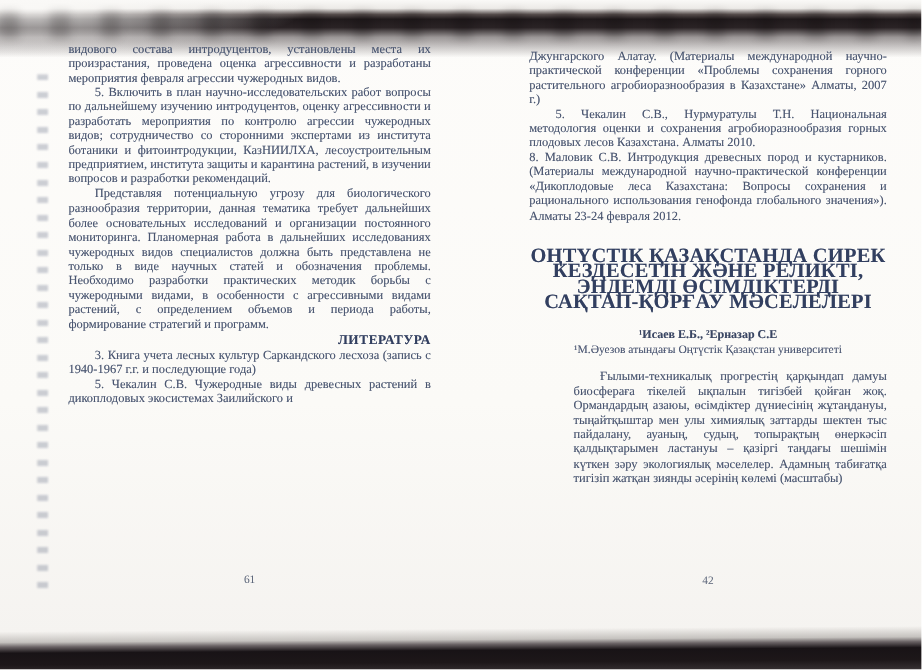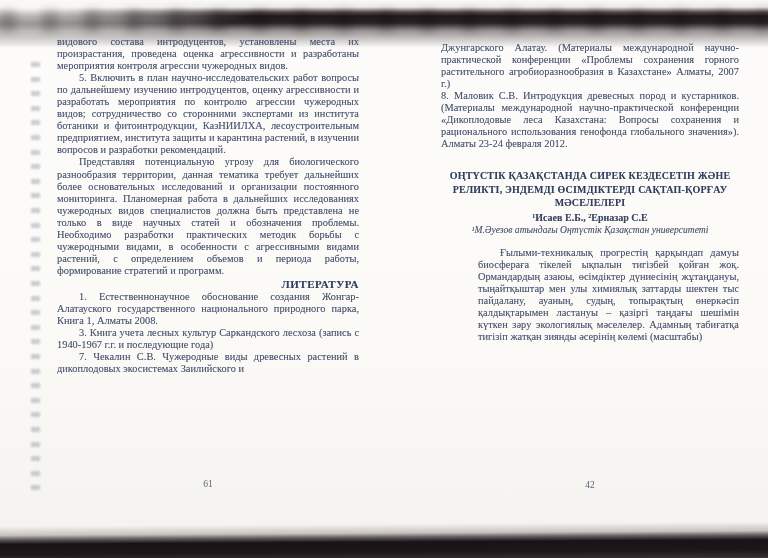--- a/index.html
+++ b/index.html
@@ -61,35 +61,34 @@
     text-align: right;
     font-weight: bold;
     font-size: 11px;
     letter-spacing: 0.5px;
     color: #323f60;
   }
   .art-title {
     margin: 19px 0 0 0;
     text-align: center;
     font-weight: bold;
-    font-size: 10px;
+    font-size: 17px;
     line-height: 13.2px;
     letter-spacing: 0.2px;
     color: #323f60;
   }
   .art-authors {
-    margin-top: 3px;
+    margin-top: 16px;
     text-align: center;
     font-weight: bold;
     font-size: 10px;
     color: #3a4663;
   }
   .art-affil {
     text-align: center;
-    font-style: italic;
     font-size: 9.6px;
     line-height: 11.8px;
     color: #4d5874;
   }
   .art-body { margin-top: 11px; margin-left: 37px; }
   .page-number {
     position: absolute;
     text-align: center;
     font-size: 9.5px;
     color: #5a6478;
@@ -100,31 +99,31 @@
 </head>
 <body>
 
 <div class="scan">
 
   <div class="top-edge"></div>
   <div class="top-blobs"></div>
   <div class="left-bleed"></div>
 
   <div class="page-col left-col">
-    <p class="para no-indent">видового состава интродуцентов, установлены места их произрастания, проведена оценка агрессивности и разработаны мероприятия контроля агрессии чужеродных видов.</p>
+    <p class="para no-indent">видового состава интродуцентов, установлены места их произрастания, проведена оценка агрессивности и разработаны мероприятия февраля агрессии чужеродных видов.</p>
     <p class="para">5. Включить в план научно-исследовательских работ вопросы по дальнейшему изучению интродуцентов, оценку агрессивности и разработать мероприятия по контролю агрессии чужеродных видов; сотрудничество со сторонними экспертами из института ботаники и фитоинтродукции, КазНИИЛХА, лесоустроительным предприятием, института защиты и карантина растений, в изучении вопросов и разработки рекомендаций.</p>
     <p class="para">Представляя потенциальную угрозу для биологического разнообразия территории, данная тематика требует дальнейших более основательных исследований и организации постоянного мониторинга. Планомерная работа в дальнейших исследованиях чужеродных видов специалистов должна быть представлена не только в виде научных статей и обозначения проблемы. Необходимо разработки практических методик борьбы с чужеродными видами, в особенности с агрессивными видами растений, с определением объемов и периода работы, формирование стратегий и программ.</p>
     <h3 class="lit-heading">ЛИТЕРАТУРА</h3>
-    <p class="para">1. Естественнонаучное обоснование создания Жонгар-Алатауского государственного национального природного парка, Книга 1, Алматы 2008.</p>
     <p class="para">3. Книга учета лесных культур Саркандского лесхоза (запись с 1940-1967 г.г. и последующие года)</p>
-    <p class="para">7. Чекалин С.В.  Чужеродные виды древесных растений в дикоплодовых экосистемах Заилийского и</p>
+    <p class="para">5. Чекалин С.В.  Чужеродные виды древесных растений в дикоплодовых экосистемах Заилийского и</p>
   </div>
 
   <div class="page-col right-col">
     <p class="para no-indent">Джунгарского Алатау. (Материалы международной научно-практической конференции «Проблемы сохранения горного растительного агробиоразнообразия в Казахстане» Алматы, 2007 г.)</p>
+    <p class="para">5. Чекалин С.В., Нурмуратулы Т.Н. Национальная методология оценки и сохранения агробиоразнообразия горных плодовых лесов Казахстана. Алматы 2010.</p>
     <p class="para no-indent">8. Маловик С.В. Интродукция древесных пород и кустарников. (Материалы международной научно-практической конференции «Дикоплодовые леса Казахстана: Вопросы сохранения и рационального использования генофонда глобального значения»). Алматы 23-24 февраля 2012.</p>
 
     <h2 class="art-title">ОҢТҮСТІК ҚАЗАҚСТАНДА СИРЕК КЕЗДЕСЕТІН ЖӘНЕ РЕЛИКТІ, ЭНДЕМДІ ӨСІМДІКТЕРДІ САҚТАП-ҚОРҒАУ МӘСЕЛЕЛЕРІ</h2>
     <div class="art-authors">¹Исаев Е.Б., ²Ерназар С.Е</div>
     <div class="art-affil">¹М.Әуезов атындағы Оңтүстік Қазақстан университеті</div>
     <p class="para art-body">Ғылыми-техникалық прогрестің қарқындап дамуы биосфераға тікелей ықпалын тигізбей қойған жоқ. Ормандардың азаюы, өсімдіктер дүниесінің жұтаңдануы, тыңайтқыштар мен улы химиялық заттарды шектен тыс пайдалану, ауаның, судың, топырақтың өнеркәсіп қалдықтарымен ластануы – қазіргі таңдағы шешімін күткен зәру экологиялық мәселелер. Адамның табиғатқа тигізіп жатқан зиянды әсерінің көлемі (масштабы)</p>
   </div>
 
   <div class="page-number pn-left">61</div>
   <div class="page-number pn-right">42</div>

